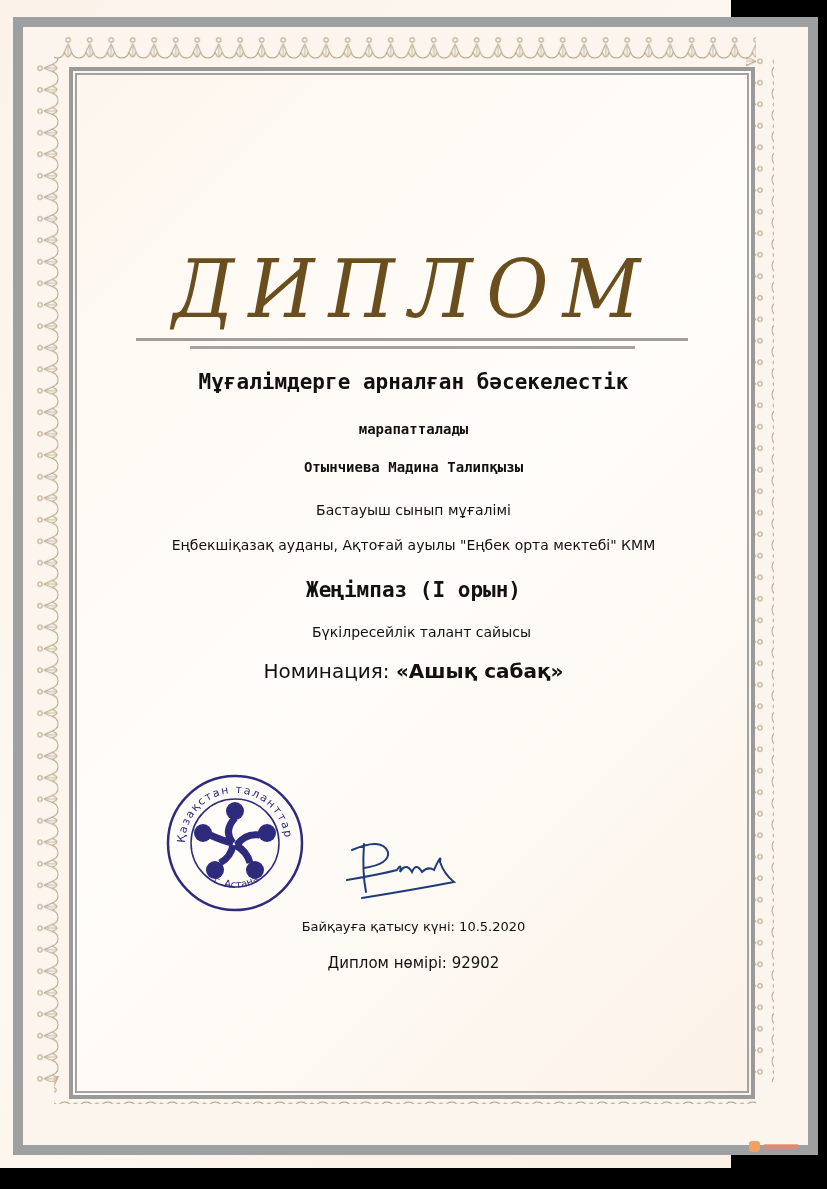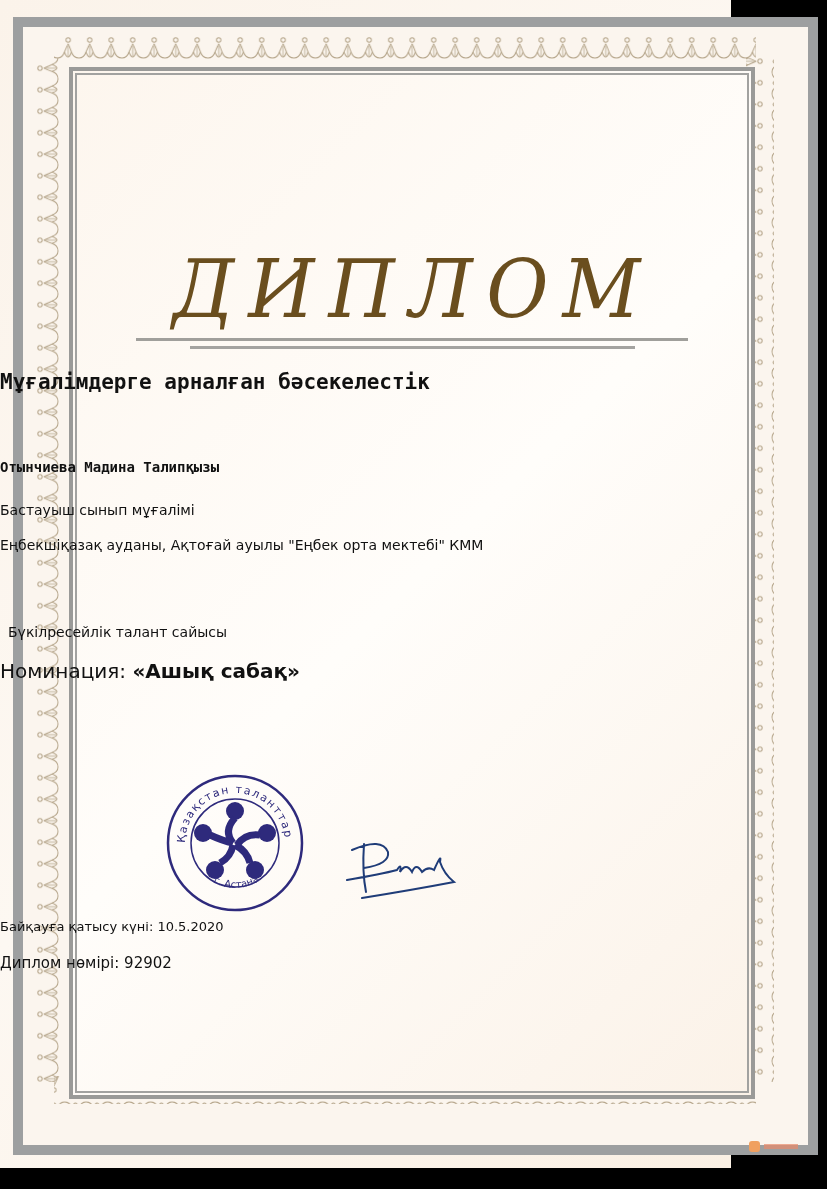--- a/index.html
+++ b/index.html
@@ -31,21 +31,21 @@
   }
   .content { position: absolute; left: 0; top: 0; width: 827px; height: 1168px; }
   .title {
     position: absolute; left: 0; width: 827px; top: 245px; text-align: center;
     font-family: "DejaVu Serif", serif; font-style: italic; font-size: 76px;
     color: #6a4e1e; letter-spacing: 14px; font-weight: normal;
     transform: scaleY(1.05);
   }
   .rule1 { position: absolute; left: 136px; top: 338px; width: 552px; height: 3px; background: #a09f9b; }
   .rule2 { position: absolute; left: 190px; top: 346px; width: 445px; height: 3px; background: #a4a3a0; }
-  .line { position: absolute; left: 0; width: 827px; color: #111; }
+  .line { position: absolute; left: 0; width: 827px; text-align: center; color: #111; }
   .mono-b { font-family: "DejaVu Sans Mono", monospace; font-weight: bold; }
   .l-comp { top: 370px; font-size: 21px; }
   .l-awarded { top: 421px; font-size: 14px; }
   .l-name { top: 459px; font-size: 14px; }
   .l-pos { top: 502px; font-size: 14px; font-family: "DejaVu Sans", sans-serif; }
   .l-org { top: 537px; font-size: 14px; font-family: "DejaVu Sans", sans-serif; }
   .l-place { top: 578px; font-size: 21px; }
   .l-contest { top: 624px; font-size: 14px; font-family: "DejaVu Sans", sans-serif; padding-left: 8px; }
   .l-nom { top: 659px; font-size: 20px; font-family: "DejaVu Sans", sans-serif; }
   .l-nom b { font-weight: bold; }
@@ -88,23 +88,25 @@
   </svg>
 
   <div class="inner-frame"></div>
 
   <div class="content">
     <div class="title">ДИПЛОМ</div>
     <div class="rule1"></div>
     <div class="rule2"></div>
 
     <div class="line mono-b l-comp">Мұғалімдерге арналған бәсекелестік</div>
+    <div class="line mono-b l-awarded">марапатталады</div>
     <div class="line mono-b l-name">Отынчиева Мадина Талипқызы</div>
     <div class="line l-pos">Бастауыш сынып мұғалімі</div>
     <div class="line l-org">Еңбекшіқазақ ауданы, Ақтоғай ауылы "Еңбек орта мектебі" КММ</div>
+    <div class="line mono-b l-place">Жеңімпаз (I орын)</div>
     <div class="line l-contest">Бүкілресейлік талант сайысы</div>
     <div class="line l-nom">
       <span>Номинация:</span>
       <b>«Ашық сабақ»</b>
     </div>
 
     <svg class="seal" viewBox="0 0 140 140" xmlns="http://www.w3.org/2000/svg">
       <defs>
         <path id="sealTop" d="M20 70 A50 50 0 0 1 120 70"></path>
         <path id="sealBot" d="M28 84 A44 44 0 0 0 112 84"></path>

